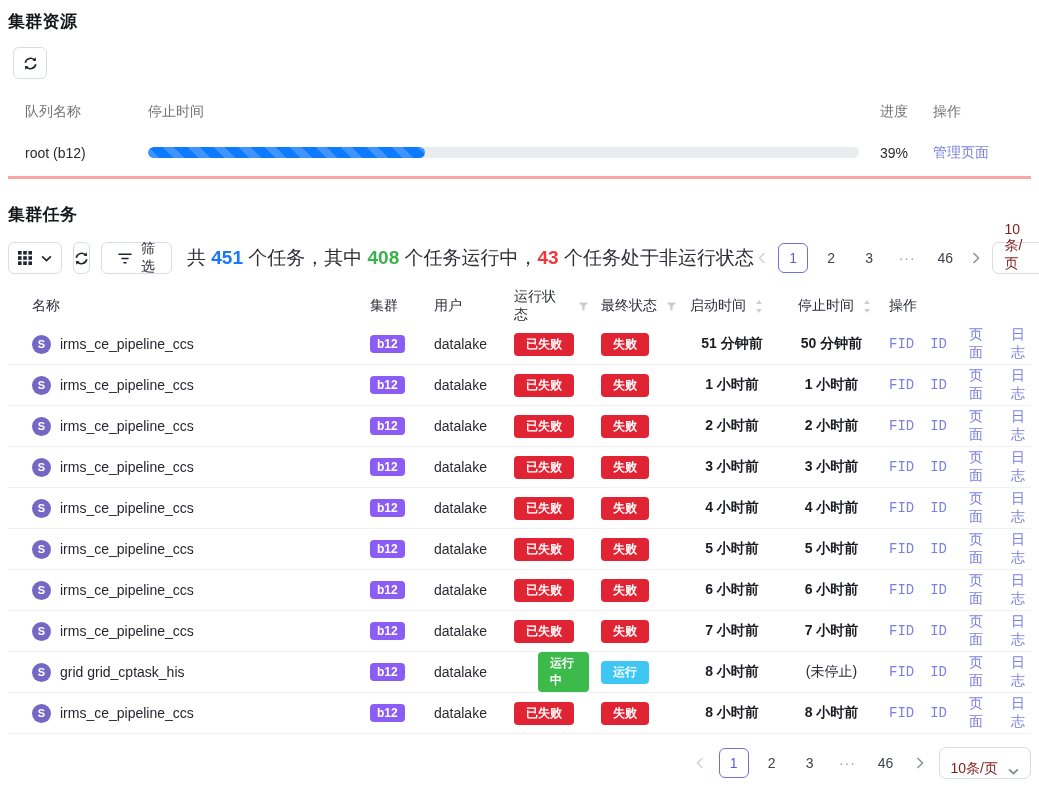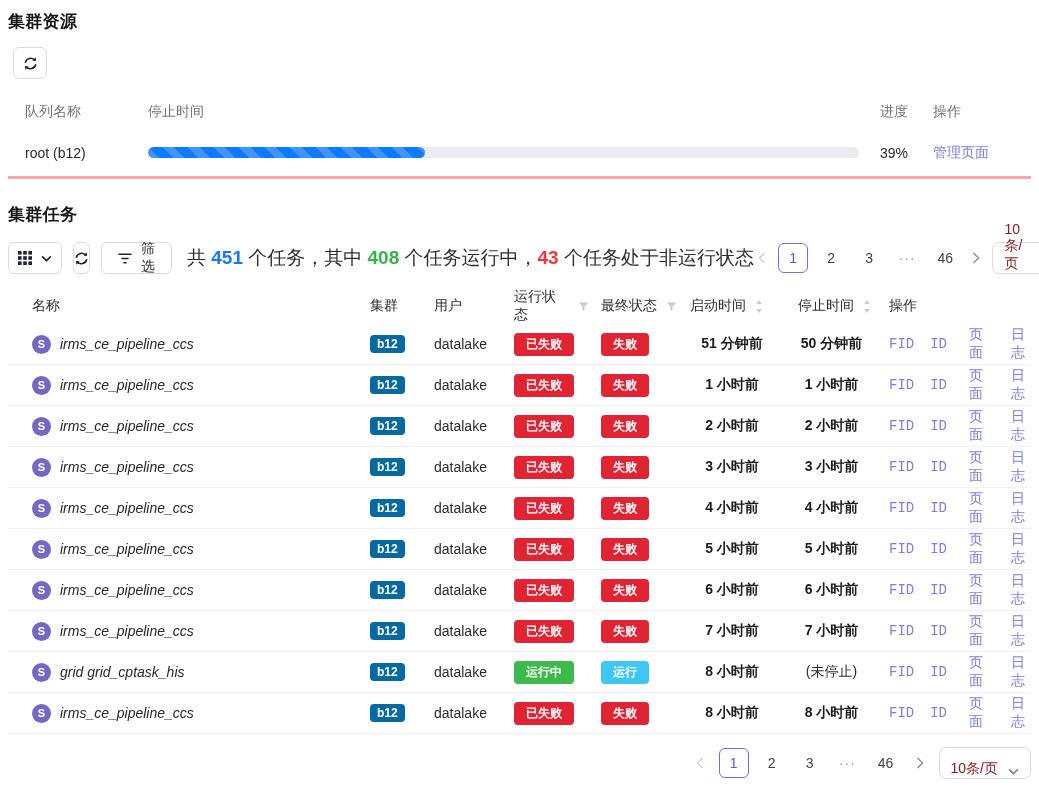--- a/index.html
+++ b/index.html
@@ -60,26 +60,26 @@
   .trow { height:41px; border-bottom:1px solid #f0f1f4; }
   .cell { padding-left:12px; display:flex; align-items:center; }
   .c-name { padding-left:24px; }
   .c-time { justify-content:center; padding-left:0; }
   .hcell { display:flex; align-items:center; gap:9px; }
   .hicon { display:inline-flex; cursor:pointer; }
 
   .avatar { width:19px; height:19px; border-radius:50%; background:#7468c4; color:#fff;
     font-size:11px; font-weight:600; display:inline-flex; align-items:center; justify-content:center;
     margin-right:9px; flex:none; }
-  .tname { color:#26272e;font-style:italic; }
-  .badge { background:#0369a1; color:#fff; font-size:12px; font-weight:700;
+  .tname { color:#26272e; }
+  .badge { background:#8b5cf6; color:#fff; font-size:12px; font-weight:700;
     padding:2px 7px; border-radius:4px; }
   .tag { color:#fff; font-size:12px; font-weight:600; padding:3px 12px; border-radius:4px; }
   .tag[data-kind="failed"]  { background:#e02433; }
-  .tag[data-kind="running"] { background:#3cba4c; }
+  .tag[data-kind="running"] { background:#3cba4c;margin-left:24px; }
   .tag[data-kind="active"]  { background:#3ec7f2; }
   .time { font-weight:700; color:#1b1c22; }
   .time[data-kind="plain"] { font-weight:400; color:#2a2b31; }
   .c-actions { gap:16px;text-align:center; }
 
   .bottom-bar { display:flex; margin-top:13px; }
 </style>
 </head>
 <body>
 

